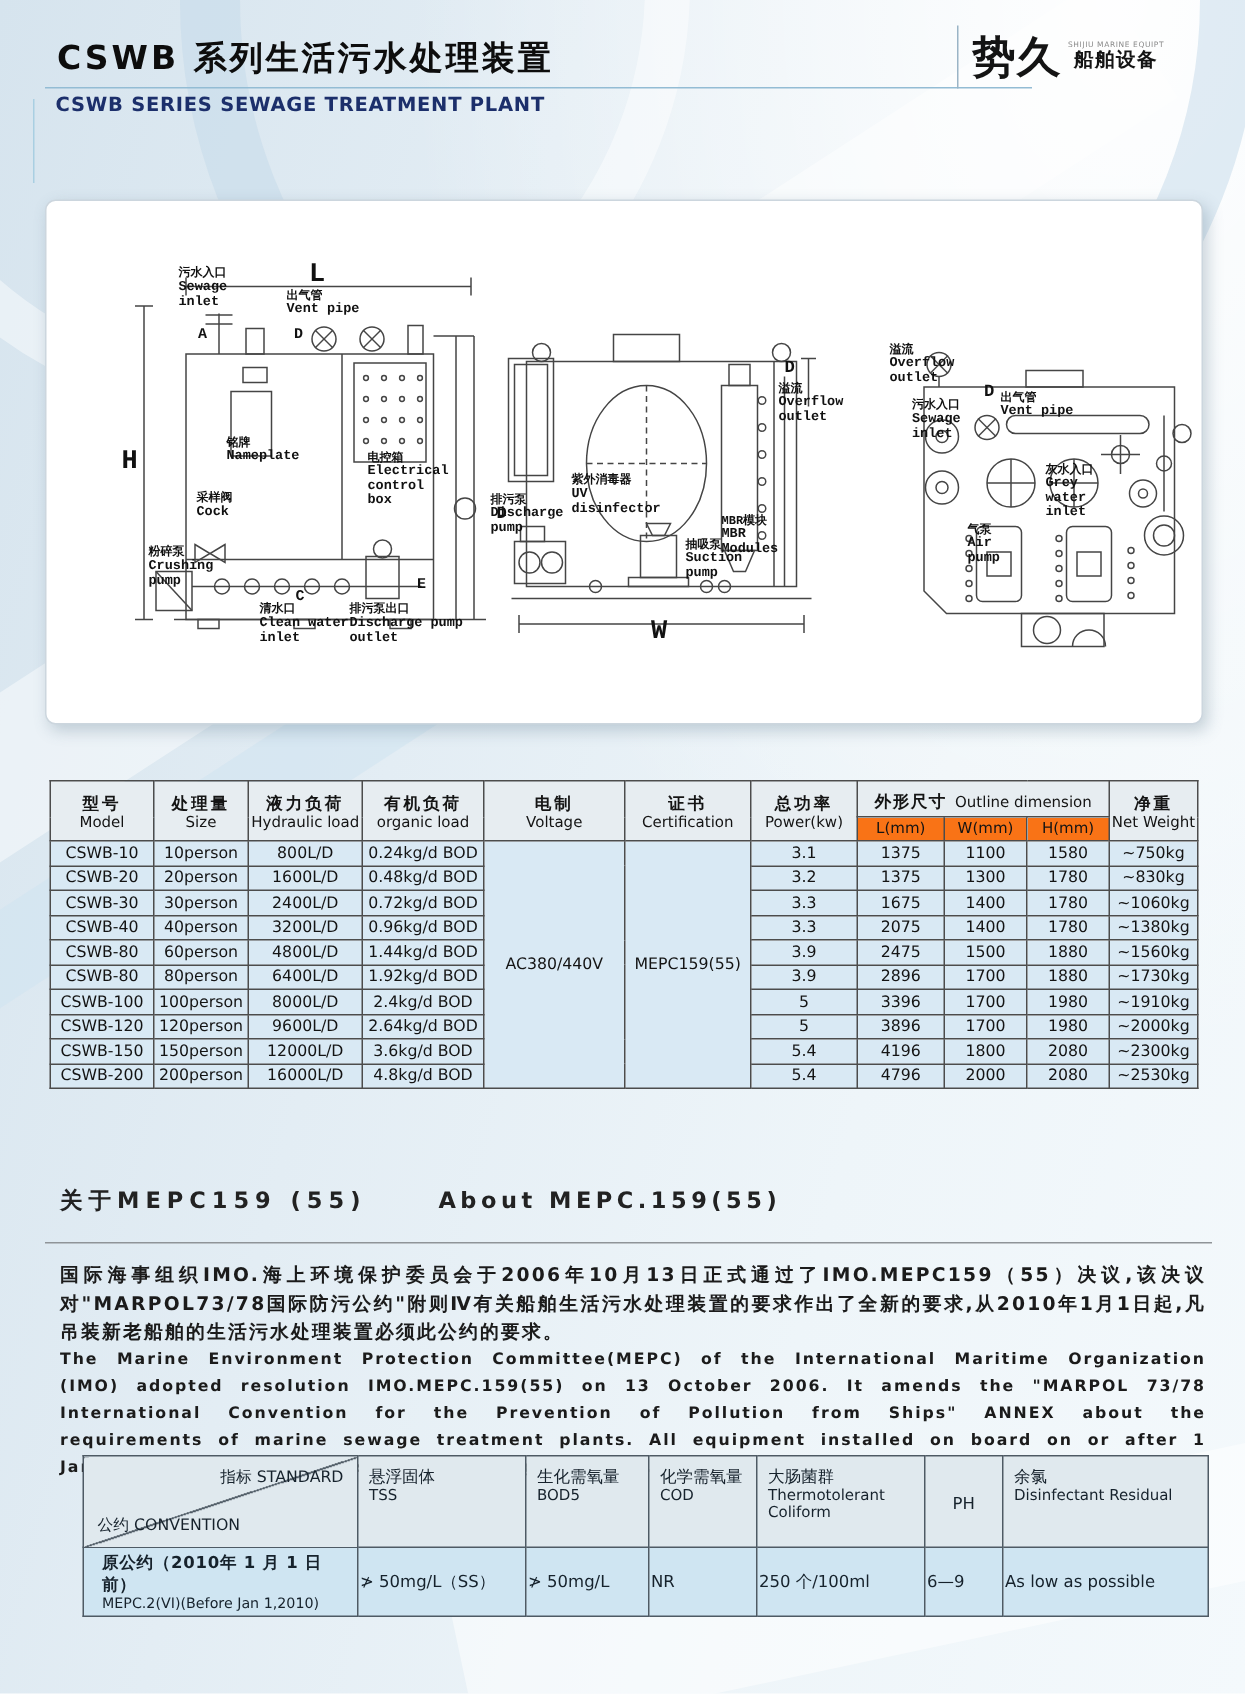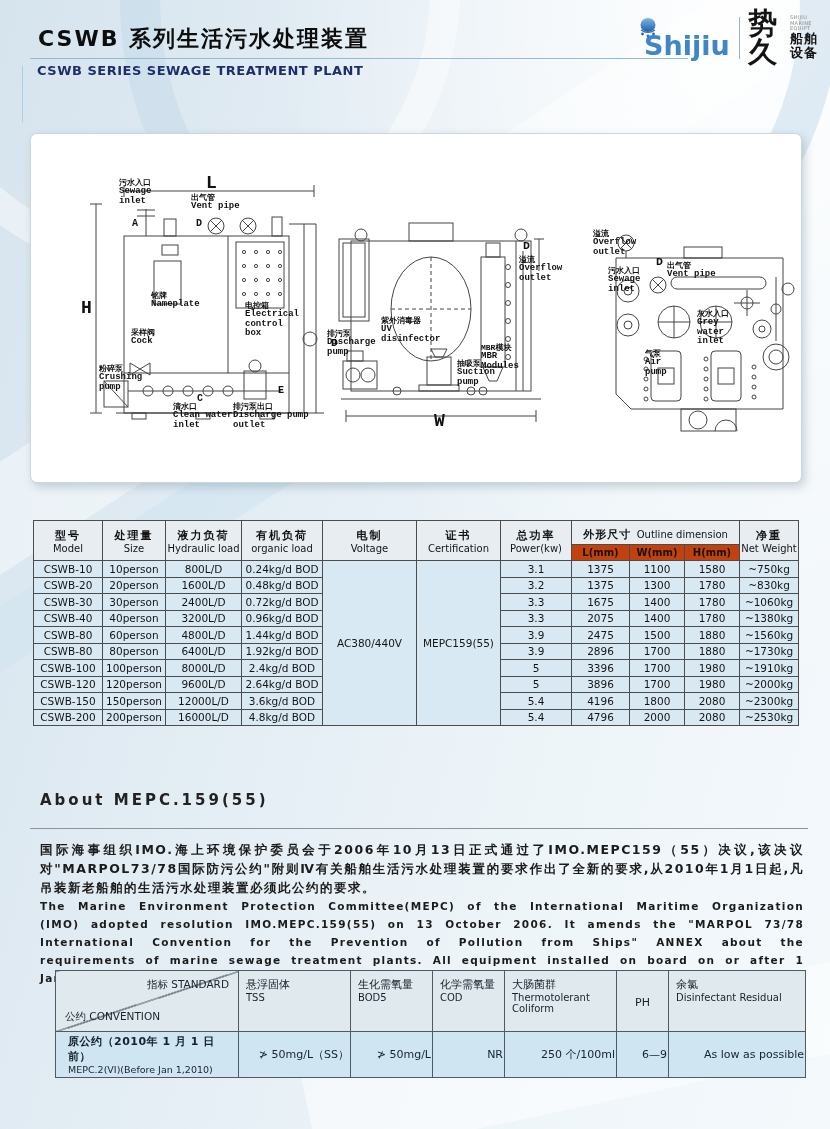--- a/index.html
+++ b/index.html
@@ -46,21 +46,21 @@
   .dletter{position:absolute;font-size:10px;font-weight:700;color:#111;z-index:3;}
 
   
   #spec-table{position:absolute;left:33px;top:520px;width:765px;border-collapse:collapse;table-layout:fixed;z-index:2;}
   #spec-table th,#spec-table td{border:1px solid #4c4c4c;text-align:center;color:#141414;overflow:hidden;}
   #spec-table thead th{background:#e7edf1;padding:2px 0;}
   #spec-table thead .cn{display:block;font-size:11px;font-weight:700;letter-spacing:2px;}
   #spec-table thead .en{display:block;font-size:10px;font-weight:400;}
   #spec-table thead .cn-inline{font-size:11px;font-weight:700;letter-spacing:1px;}
   #spec-table thead .en-inline{font-size:10px;font-weight:400;}
-  #spec-table thead tr.sub th{font-size:10px;font-weight:700;height:15px;padding:0;background:#c2410c;}
+  #spec-table thead tr.sub th{font-size:10px;font-weight:400;height:15px;padding:0;background:#f97316;}
   #spec-table tbody td{background:#d9e9f4;font-size:10.5px;height:15.5px;padding:0;}
 
   
   .mepc-heading{position:absolute;left:40px;top:791px;display:flex;gap:48px;z-index:2;color:#222;}
   .mepc-heading .hcn{font-size:15px;font-weight:600;letter-spacing:4px;}
   .mepc-heading .hen{font-size:15px;font-weight:600;letter-spacing:3px;}
   .mepc-rule{position:absolute;left:30px;top:828px;width:778px;height:1px;background:#8f9498;z-index:2;}
   .para-cn{position:absolute;left:40px;top:840px;width:764px;font-size:12.5px;font-weight:700;
            letter-spacing:1.5px;line-height:19px;color:#1b1b1b;text-align:justify;z-index:2;}
   .para-en{position:absolute;left:40px;top:897px;width:764px;font-size:10.5px;font-weight:700;
@@ -73,53 +73,37 @@
   #standards-table thead th.ph{vertical-align:middle;text-align:center;}
   .scn{font-size:11px;margin-top:2px;}
   .sen{font-size:10px;}
   #standards-table thead th.corner{position:relative;padding:0;
       background-image:linear-gradient(to bottom right,transparent calc(50% - .6px),#4e5a64 calc(50% - .6px),#4e5a64 calc(50% + .6px),transparent calc(50% + .6px));}
   .corner-top{position:absolute;top:7px;right:9px;font-size:10.5px;}
   .corner-bottom{position:absolute;bottom:7px;left:9px;font-size:10.5px;}
   #standards-table tbody th.rowlabel{background:#cfe5f2;text-align:left;padding:2px 4px 2px 12px;font-weight:400;height:38px;}
   .rlcn{font-size:11px;font-weight:700;letter-spacing:.5px;}
   .rlen{font-size:9.5px;}
-  #standards-table tbody td{background:#cfe5f2;font-size:11px;text-align:right;height:38px;}
+  #standards-table tbody td{background:#cfe5f2;font-size:11px;text-align:left;height:38px;}
 </style>
 </head>
 <body>
 
 <div class="bg arc1"></div>
 <div class="bg arc2"></div>
 <div class="bg stripe1"></div>
 <div class="bg stripe2"></div>
 <div class="bg stripe3"></div>
 
 <div class="title-cn">CSWB 系列生活污水处理装置</div>
 <div class="header-line"></div>
 <div class="left-rule"></div>
 <div class="title-en">CSWB SERIES  SEWAGE TREATMENT PLANT</div>
 
 <div class="logo">
-  <div class="logo-left">
-    <svg class="droplet" width="20" height="22" viewBox="0 0 20 22">
-      <defs>
-          <linearGradient id="lg1" x1="0" y1="0" x2="0" y2="1">
-        <stop offset="0" stop-color="#7db8e8"></stop>
-            <stop offset="1" stop-color="#1f5fa8"></stop>
-          </linearGradient>
-        </defs>
-      <ellipse cx="10" cy="8" rx="7.5" ry="7" fill="url(#lg1)"></ellipse>
-      <path d="M3,13 q7,5 14,0" stroke="#2a6db5" stroke-width="1.2" fill="none"></path>
-      <circle cx="4.5" cy="17" r="1.4" fill="#2a6db5"></circle>
-        <circle cx="10" cy="19" r="1.4" fill="#2a6db5"></circle>
-        <circle cx="15.5" cy="17" r="1.4" fill="#2a6db5"></circle>
-    </svg>
-    <span class="brand">Shijiu</span>
-  </div>
   <div class="logo-divider"></div>
   <div class="logo-right">
     <span class="brand-cn">势久</span>
     <span class="brand-col">
       <span class="brand-sub-en">SHIJIU MARINE EQUIPT</span>
       <span class="brand-sub-cn">船舶设备</span>
     </span>
   </div>
 </div>
 
@@ -537,20 +521,21 @@
         <td>5.4</td>
         <td>4796</td>
         <td>2000</td>
         <td>2080</td>
         <td>~2530kg</td>
       </tr>
     </tbody>
 </table>
 
 <div class="mepc-heading">
+  <span class="hcn">关于MEPC159 (55)</span>
   <span class="hen">About MEPC.159(55)</span>
 </div>
 <div class="mepc-rule"></div>
 <div class="para-cn">国际海事组织IMO.海上环境保护委员会于2006年10月13日正式通过了IMO.MEPC159（55）决议,该决议对"MARPOL73/78国际防污公约"附则Ⅳ有关船舶生活污水处理装置的要求作出了全新的要求,从2010年1月1日起,凡吊装新老船舶的生活污水处理装置必须此公约的要求。</div>
 <div class="para-en">The Marine Environment Protection Committee(MEPC) of the International Maritime Organization (IMO) adopted resolution IMO.MEPC.159(55) on 13 October 2006. It amends the "MARPOL 73/78 International Convention for the Prevention of Pollution from Ships" ANNEX about the requirements of marine sewage treatment plants. All equipment installed on board on or after 1 January 2010 should meets the revised guidelines .</div>
 
 <table id="standards-table">
   <colgroup>
     <col style="width:183px">
       <col style="width:112px">

